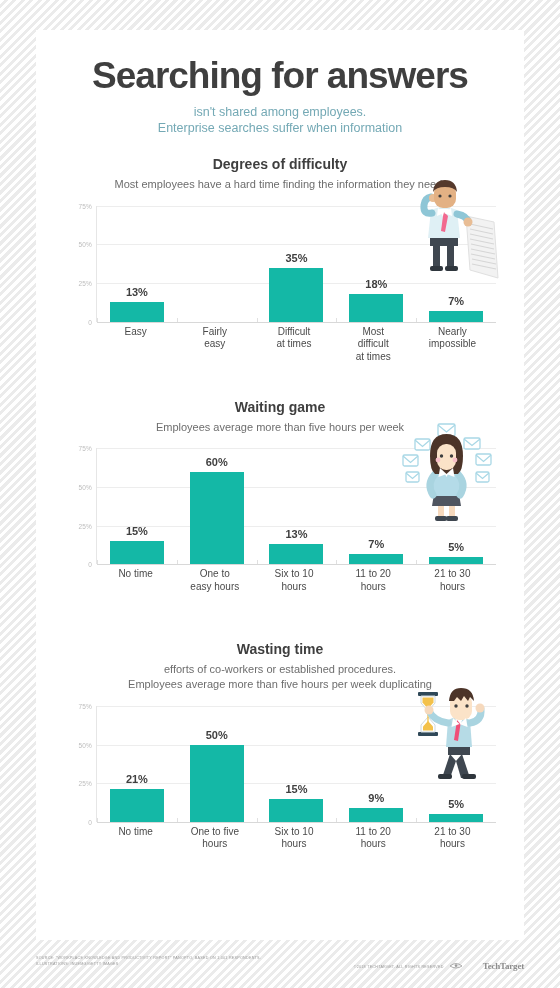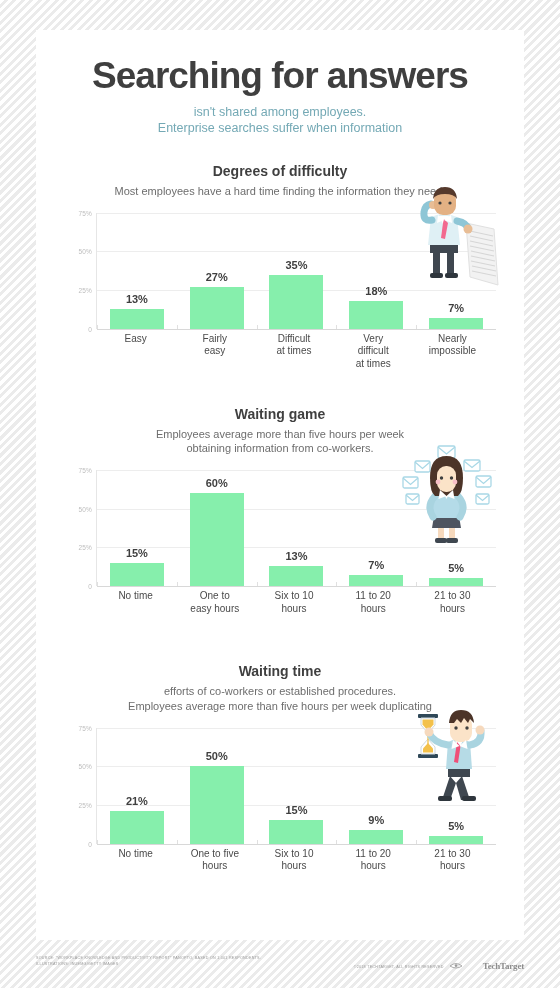--- a/index.html
+++ b/index.html
@@ -43,21 +43,21 @@
   }
 
   .sub-title {
     margin-top: 8px;
     font-size: 12.5px;
     color: #74a9b5;
     line-height: 1.32;
   }
 
   
-  .section { margin-top: 26px; }
+  .section { margin-top: 19px; }
   .section.s2 { margin-top: 38px; }
   .section.s3 { margin-top: 38px; }
 
   .sec-title {
     text-align: center;
     font-size: 14px;
     font-weight: bold;
     color: #3f3f3f;
   }
 
@@ -119,21 +119,21 @@
     flex: 1 1 0;
     height: 100%;
     position: relative;
     display: flex;
     align-items: flex-end;
     justify-content: center;
   }
 
   .bar {
     width: 54px;
-    background: #86efac;
+    background: #14b8a6;
     position: relative;
   }
 
   .bar-val {
     position: absolute;
     bottom: 100%;
     left: 50%;
     transform: translateX(-50%);
     margin-bottom: 4px;
     font-size: 11px;
@@ -263,23 +263,20 @@
 
         <div class="bars">
           <div class="bar-slot">
             <span class="tick-mark"></span>
             <div class="bar" style="height:17.33%">
               <span class="bar-val">13%</span>
             </div>
           </div>
           <div class="bar-slot">
             <span class="tick-mark"></span>
-            <div class="bar" style="height:36%">
-              <span class="bar-val">27%</span>
-            </div>
           </div>
           <div class="bar-slot">
             <span class="tick-mark"></span>
             <div class="bar" style="height:46.67%">
               <span class="bar-val">35%</span>
             </div>
           </div>
           <div class="bar-slot">
             <span class="tick-mark"></span>
             <div class="bar" style="height:24%">
@@ -338,34 +335,33 @@
           </svg>
         </div>
       </div>
 
       <div class="xlabels">
         <div class="xlabel">Easy</div>
         <div class="xlabel">Fairly
 easy</div>
         <div class="xlabel">Difficult
 at times</div>
-        <div class="xlabel">Very
+        <div class="xlabel">Most
 difficult
 at times</div>
         <div class="xlabel">Nearly
 impossible</div>
       </div>
     </div>
   </div>
 
   <div class="section s2">
     <div class="sec-title">Waiting game</div>
     <div class="sec-sub">
       <div>Employees average more than five hours per week</div>
-      <div>obtaining information from co-workers.</div>
     </div>
 
     <div class="chart">
       <div class="plot">
         <div class="gridline g75">
           <span class="ytick">75%</span>
         </div>
         <div class="gridline g50">
           <span class="ytick">50%</span>
         </div>
@@ -480,21 +476,21 @@
 hours</div>
         <div class="xlabel">11 to 20
 hours</div>
         <div class="xlabel">21 to 30
 hours</div>
       </div>
     </div>
   </div>
 
   <div class="section s3">
-    <div class="sec-title">Waiting time</div>
+    <div class="sec-title">Wasting time</div>
     <div class="sec-sub">
       <div>efforts of co-workers or established procedures.</div>
       <div>Employees average more than five hours per week duplicating</div>
     </div>
 
     <div class="chart">
       <div class="plot">
         <div class="gridline g75">
           <span class="ytick">75%</span>
         </div>

